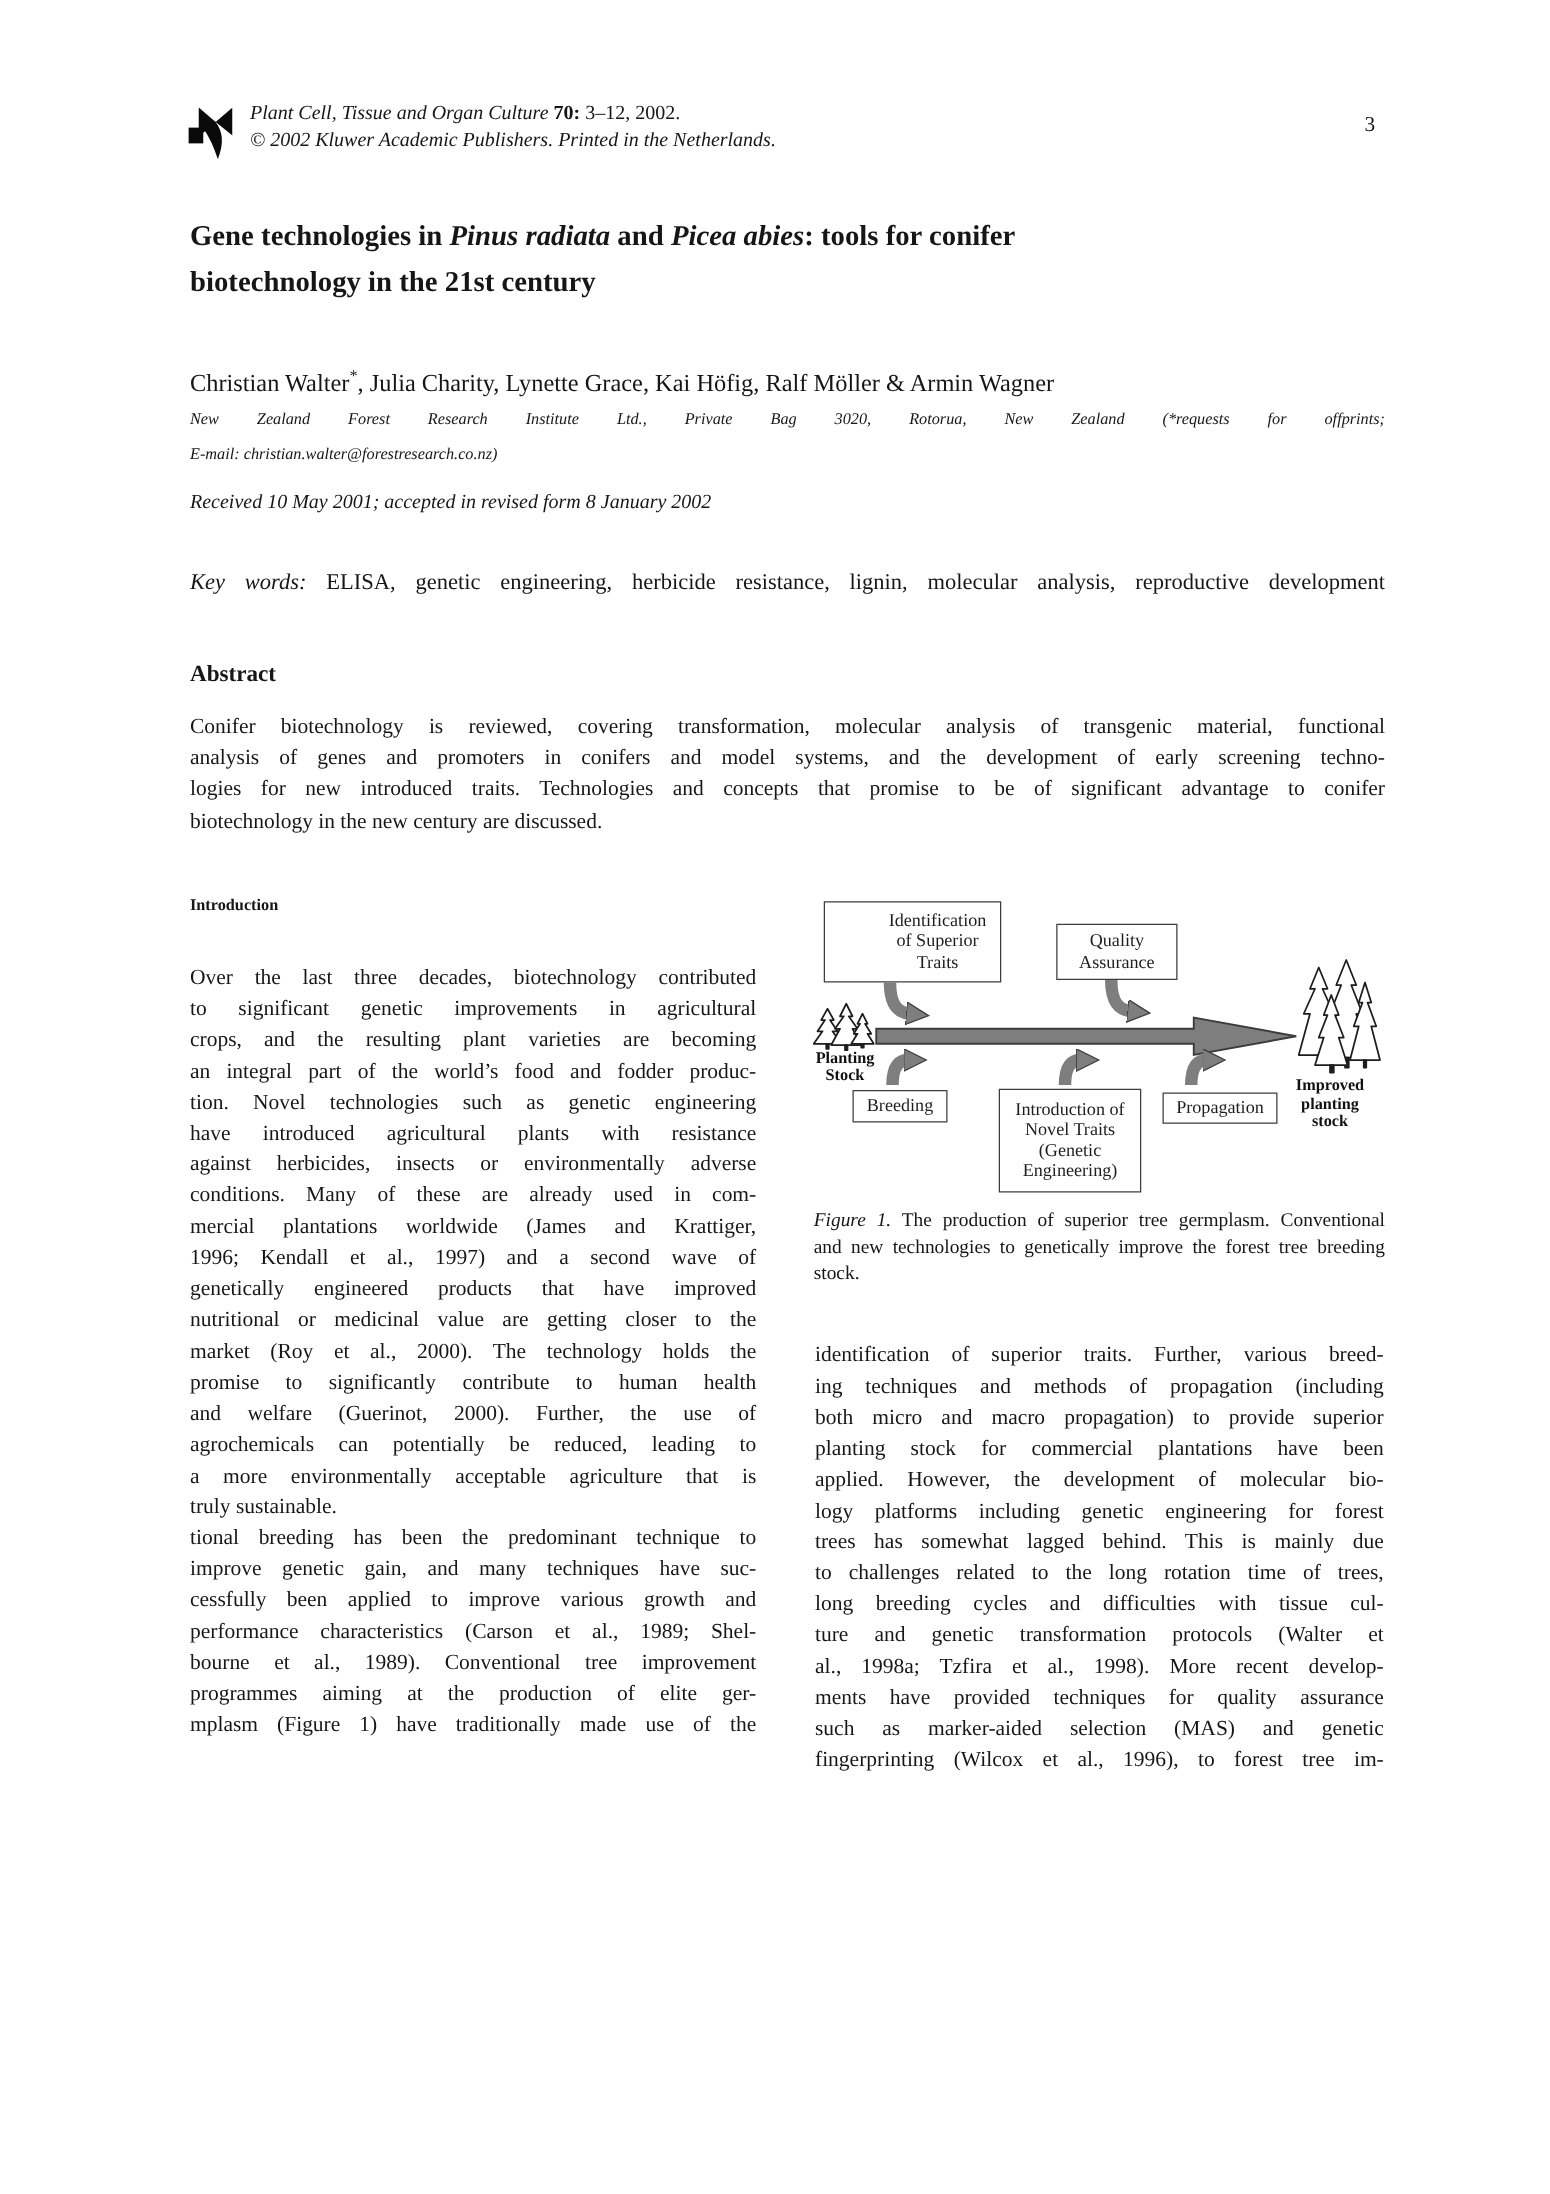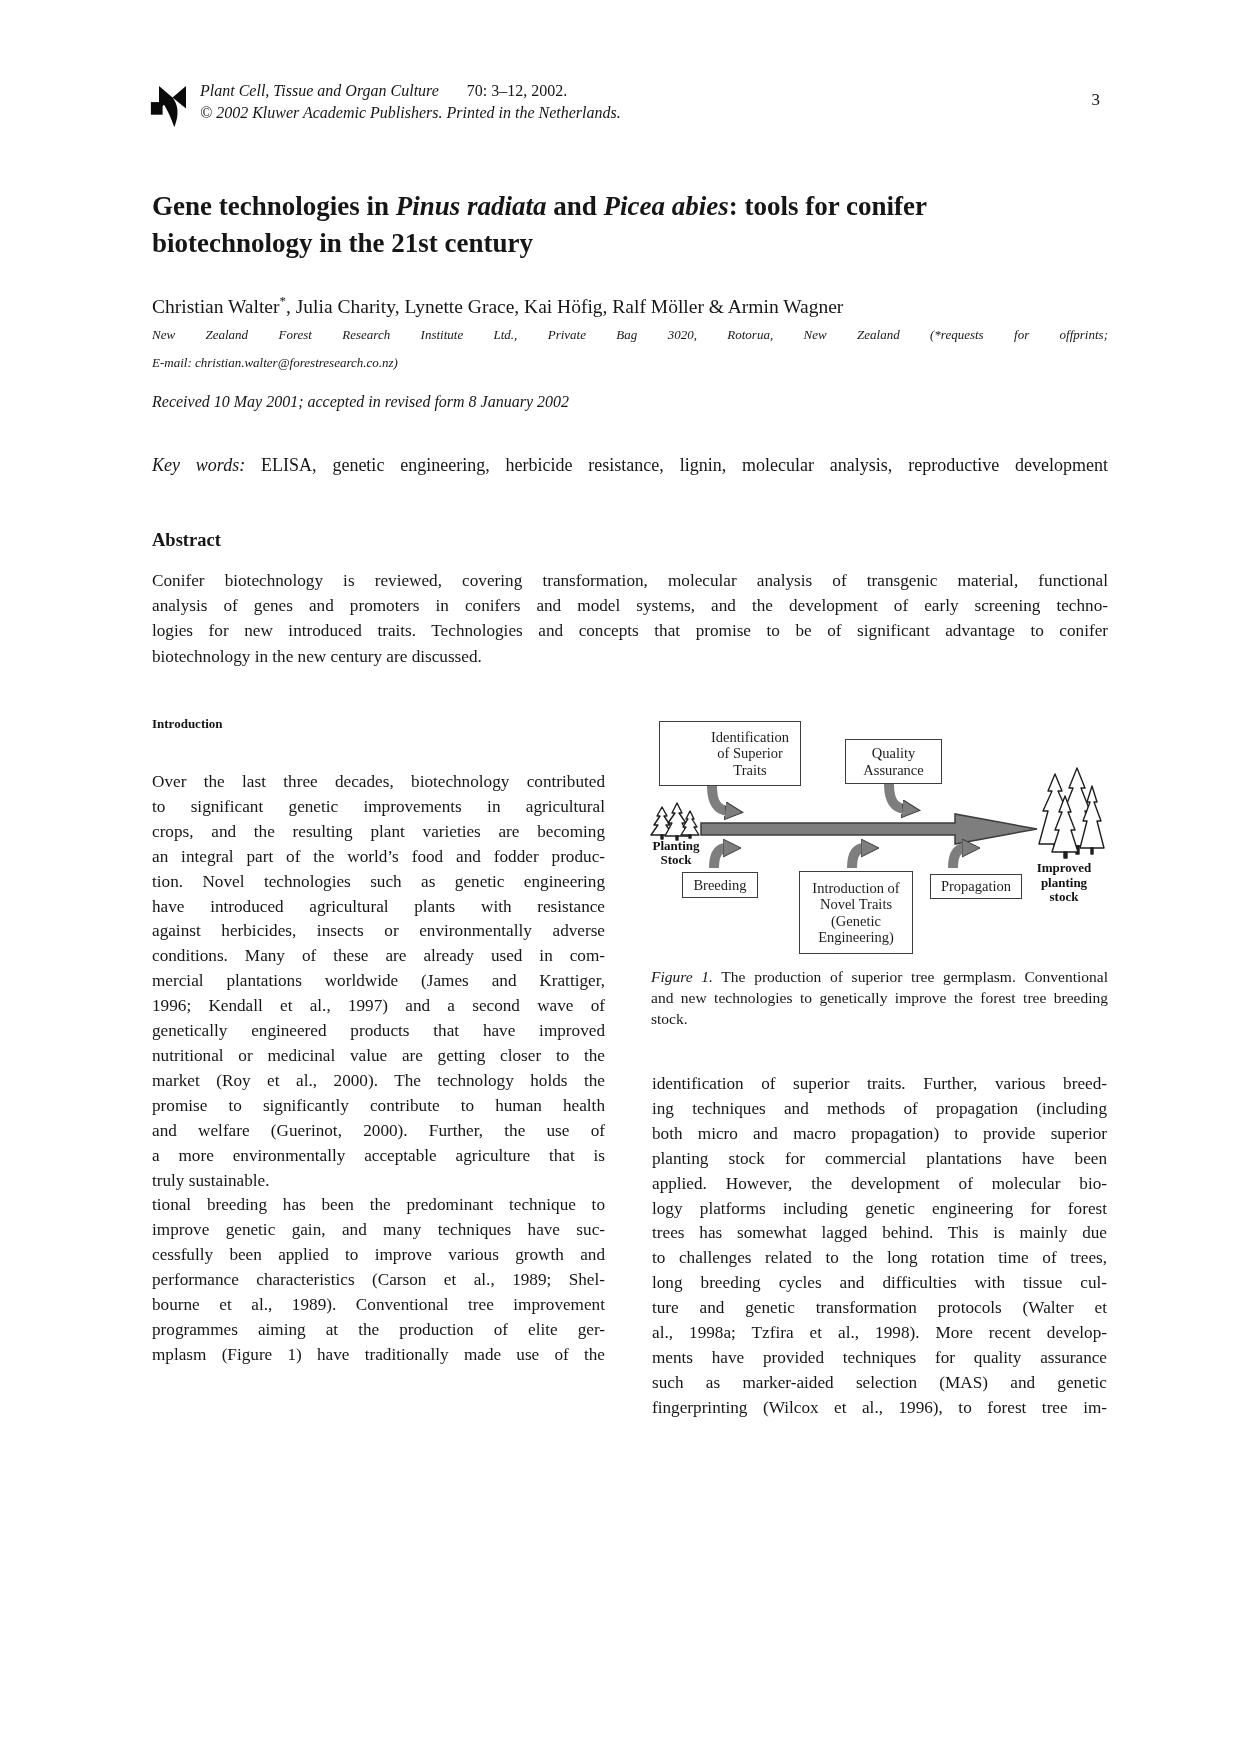--- a/index.html
+++ b/index.html
@@ -11,26 +11,26 @@
   }
   .abs { position:absolute; }
   .it { font-style:italic; }
   .ln { }
   .j  { text-align:justify; text-align-last:justify; }
   .i  { text-indent:22px; }
 
   
   #logo { left:150px; top:84px; width:36px; height:47px; }
   #header-text { left:200px; top:80px; font-size:16px; line-height:22px; font-style:italic; }
-  #header-text .vol { font-style:normal; font-weight:normal;margin-left:24px; }
+  #header-text .vol { font-style:normal; font-weight:bold; }
   #header-text .pgs { font-style:normal; }
   #page-number { left:1040px; top:90px; width:60px; text-align:right; font-size:17px; }
 
   
-  #title { left:152px; top:170px; width:965px; font-size:27px; font-weight:bold; line-height:37px;margin-top:18px; }
+  #title { left:152px; top:170px; width:965px; font-size:23px; font-weight:bold; line-height:37px; }
   #authors { left:152px; top:293px; font-size:19.5px; }
   #authors sup { font-size:13px; }
   #affiliation { left:152px; top:321px; width:956px; font-size:13px; font-style:italic; line-height:27.5px; }
   #received { left:152px; top:393px; font-size:16px;font-style:italic; }
   #keywords { left:152px; top:455px; width:956px; font-size:18px; text-align:justify; text-align-last:justify; }
   #abstract-heading { left:152px; top:530px; font-size:18.5px; font-weight:bold; }
   #abstract-text { left:152px; top:568px; width:956px; font-size:17.2px; line-height:25.2px; }
   #introduction-heading { left:152px; top:716px; font-size:13px; font-weight:bold; }
 
   
@@ -110,20 +110,21 @@
       <div class="ln j">have introduced agricultural plants with resistance</div>
       <div class="ln j">against herbicides, insects or environmentally adverse</div>
       <div class="ln j">conditions. Many of these are already used in com-</div>
       <div class="ln j">mercial plantations worldwide (James and Krattiger,</div>
       <div class="ln j">1996; Kendall et al., 1997) and a second wave of</div>
       <div class="ln j">genetically engineered products that have improved</div>
       <div class="ln j">nutritional or medicinal value are getting closer to the</div>
       <div class="ln j">market (Roy et al., 2000). The technology holds the</div>
       <div class="ln j">promise to significantly contribute to human health</div>
       <div class="ln j">and welfare (Guerinot, 2000). Further, the use of</div>
+      <div class="ln j">agrochemicals can potentially be reduced, leading to</div>
       <div class="ln j">a more environmentally acceptable agriculture that is</div>
       <div class="ln">truly sustainable.</div>
       <div class="ln j">tional breeding has been the predominant technique to</div>
       <div class="ln j">improve genetic gain, and many techniques have suc-</div>
       <div class="ln j">cessfully been applied to improve various growth and</div>
       <div class="ln j">performance characteristics (Carson et al., 1989; Shel-</div>
       <div class="ln j">bourne et al., 1989). Conventional tree improvement</div>
       <div class="ln j">programmes aiming at the production of elite ger-</div>
       <div class="ln j">mplasm (Figure 1) have traditionally made use of the</div>
     </div>

